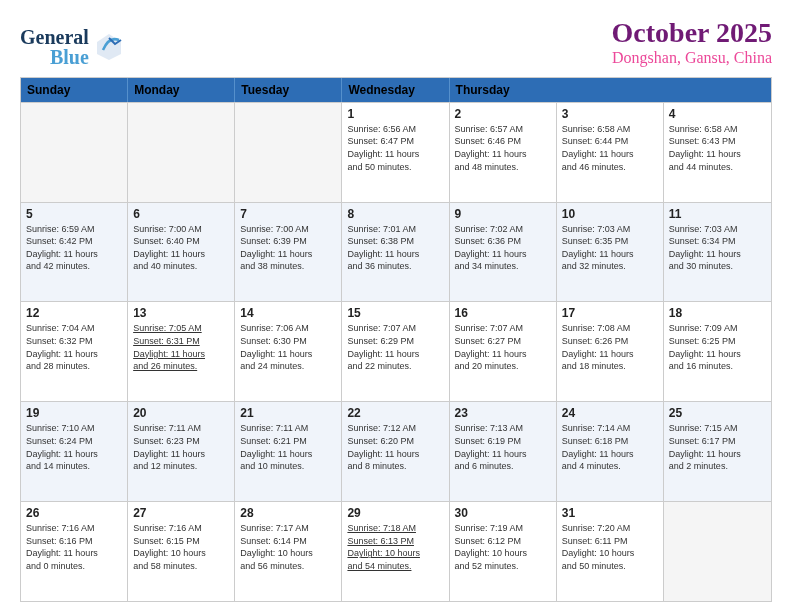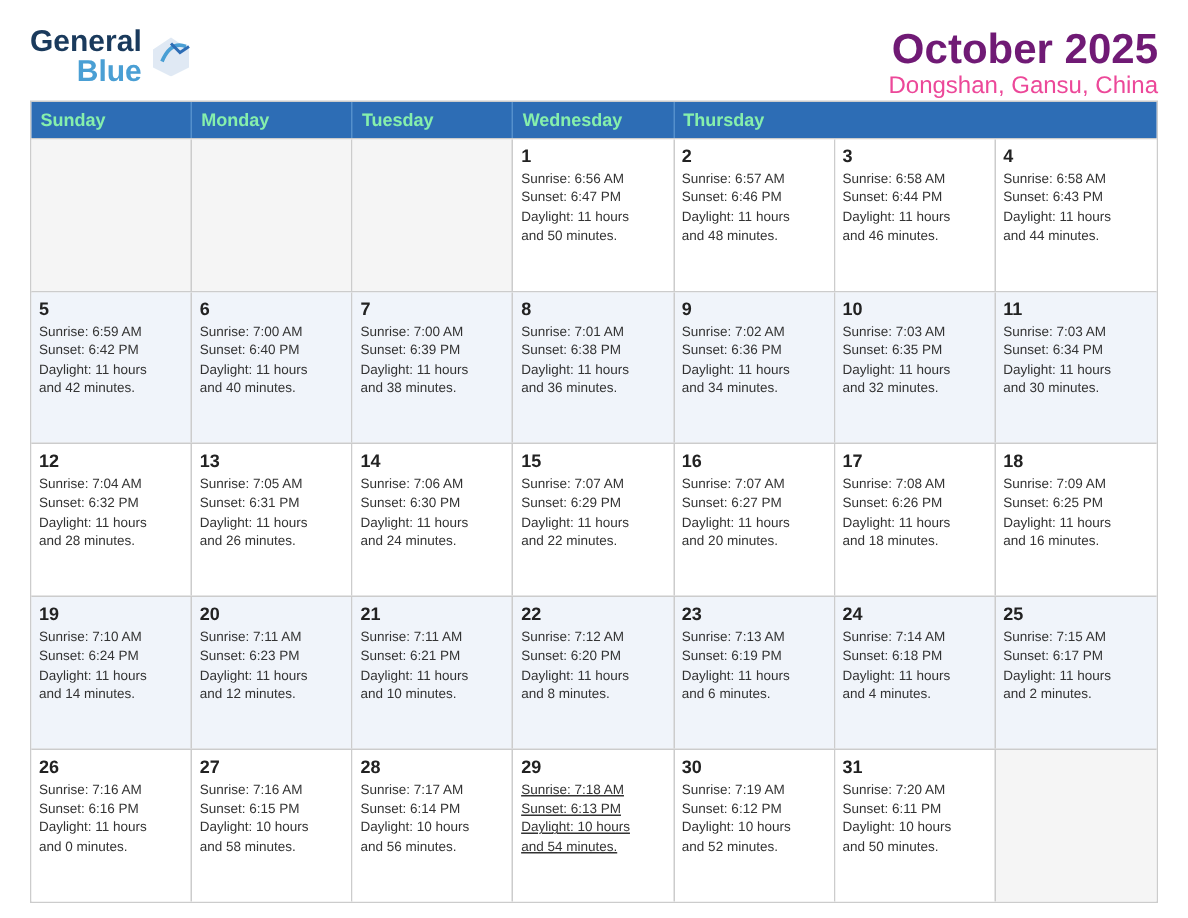--- a/index.html
+++ b/index.html
@@ -13,21 +13,23 @@
     .page {
       width: 792px;
       height: 612px;
       padding: 18px 20px 10px 20px;
       display: flex;
       flex-direction: column;
     }
     .header {
       display: flex;
       justify-content: space-between;
-      align-items: flex-start;
+      align-items: flex-end;
+      margin-bottom: 10px;
+      font-family: Liberation Serif, serif;
     }
     .logo {
       display: flex;
       flex-direction: column;
       align-items: flex-start;
     }
     .title-block {
       text-align: right;
     }
     .month-title {
@@ -45,21 +47,21 @@
       display: flex;
       flex-direction: column;
       border: 1px solid #ccc;
     }
     .cal-header {
       display: grid;
       grid-template-columns: repeat(7, 1fr);
       background: #2d6db5;
     }
     .cal-header-cell {
-      color: #86efac;
+      color: #000000;
       font-size: 12px;
       font-weight: bold;
       padding: 5px 6px;
       text-align: left;
       border-right: 1px solid #5590cc;
     }
     .cal-header-cell:last-child { border-right: none; }
     .cal-body {
       display: grid;
       grid-template-rows: repeat(5, 1fr);
@@ -215,21 +217,21 @@
         <div class="cal-row">
           <div class="cal-cell">
             <div class="day-num">12</div>
             <div class="cell-info" style="white-space: pre-line;">Sunrise: 7:04 AM
 Sunset: 6:32 PM
 Daylight: 11 hours
 and 28 minutes.</div>
           </div>
           <div class="cal-cell">
             <div class="day-num">13</div>
-            <div class="cell-info" style="white-space: pre-line;">Sunrise: 7:05 AM
+            <div class="cell-info" style="white-space: pre-line; text-decoration: underline;">Sunrise: 7:05 AM
 Sunset: 6:31 PM
 Daylight: 11 hours
 and 26 minutes.</div>
           </div>
           <div class="cal-cell">
             <div class="day-num">14</div>
             <div class="cell-info" style="white-space: pre-line;">Sunrise: 7:06 AM
 Sunset: 6:30 PM
 Daylight: 11 hours
 and 24 minutes.</div>

